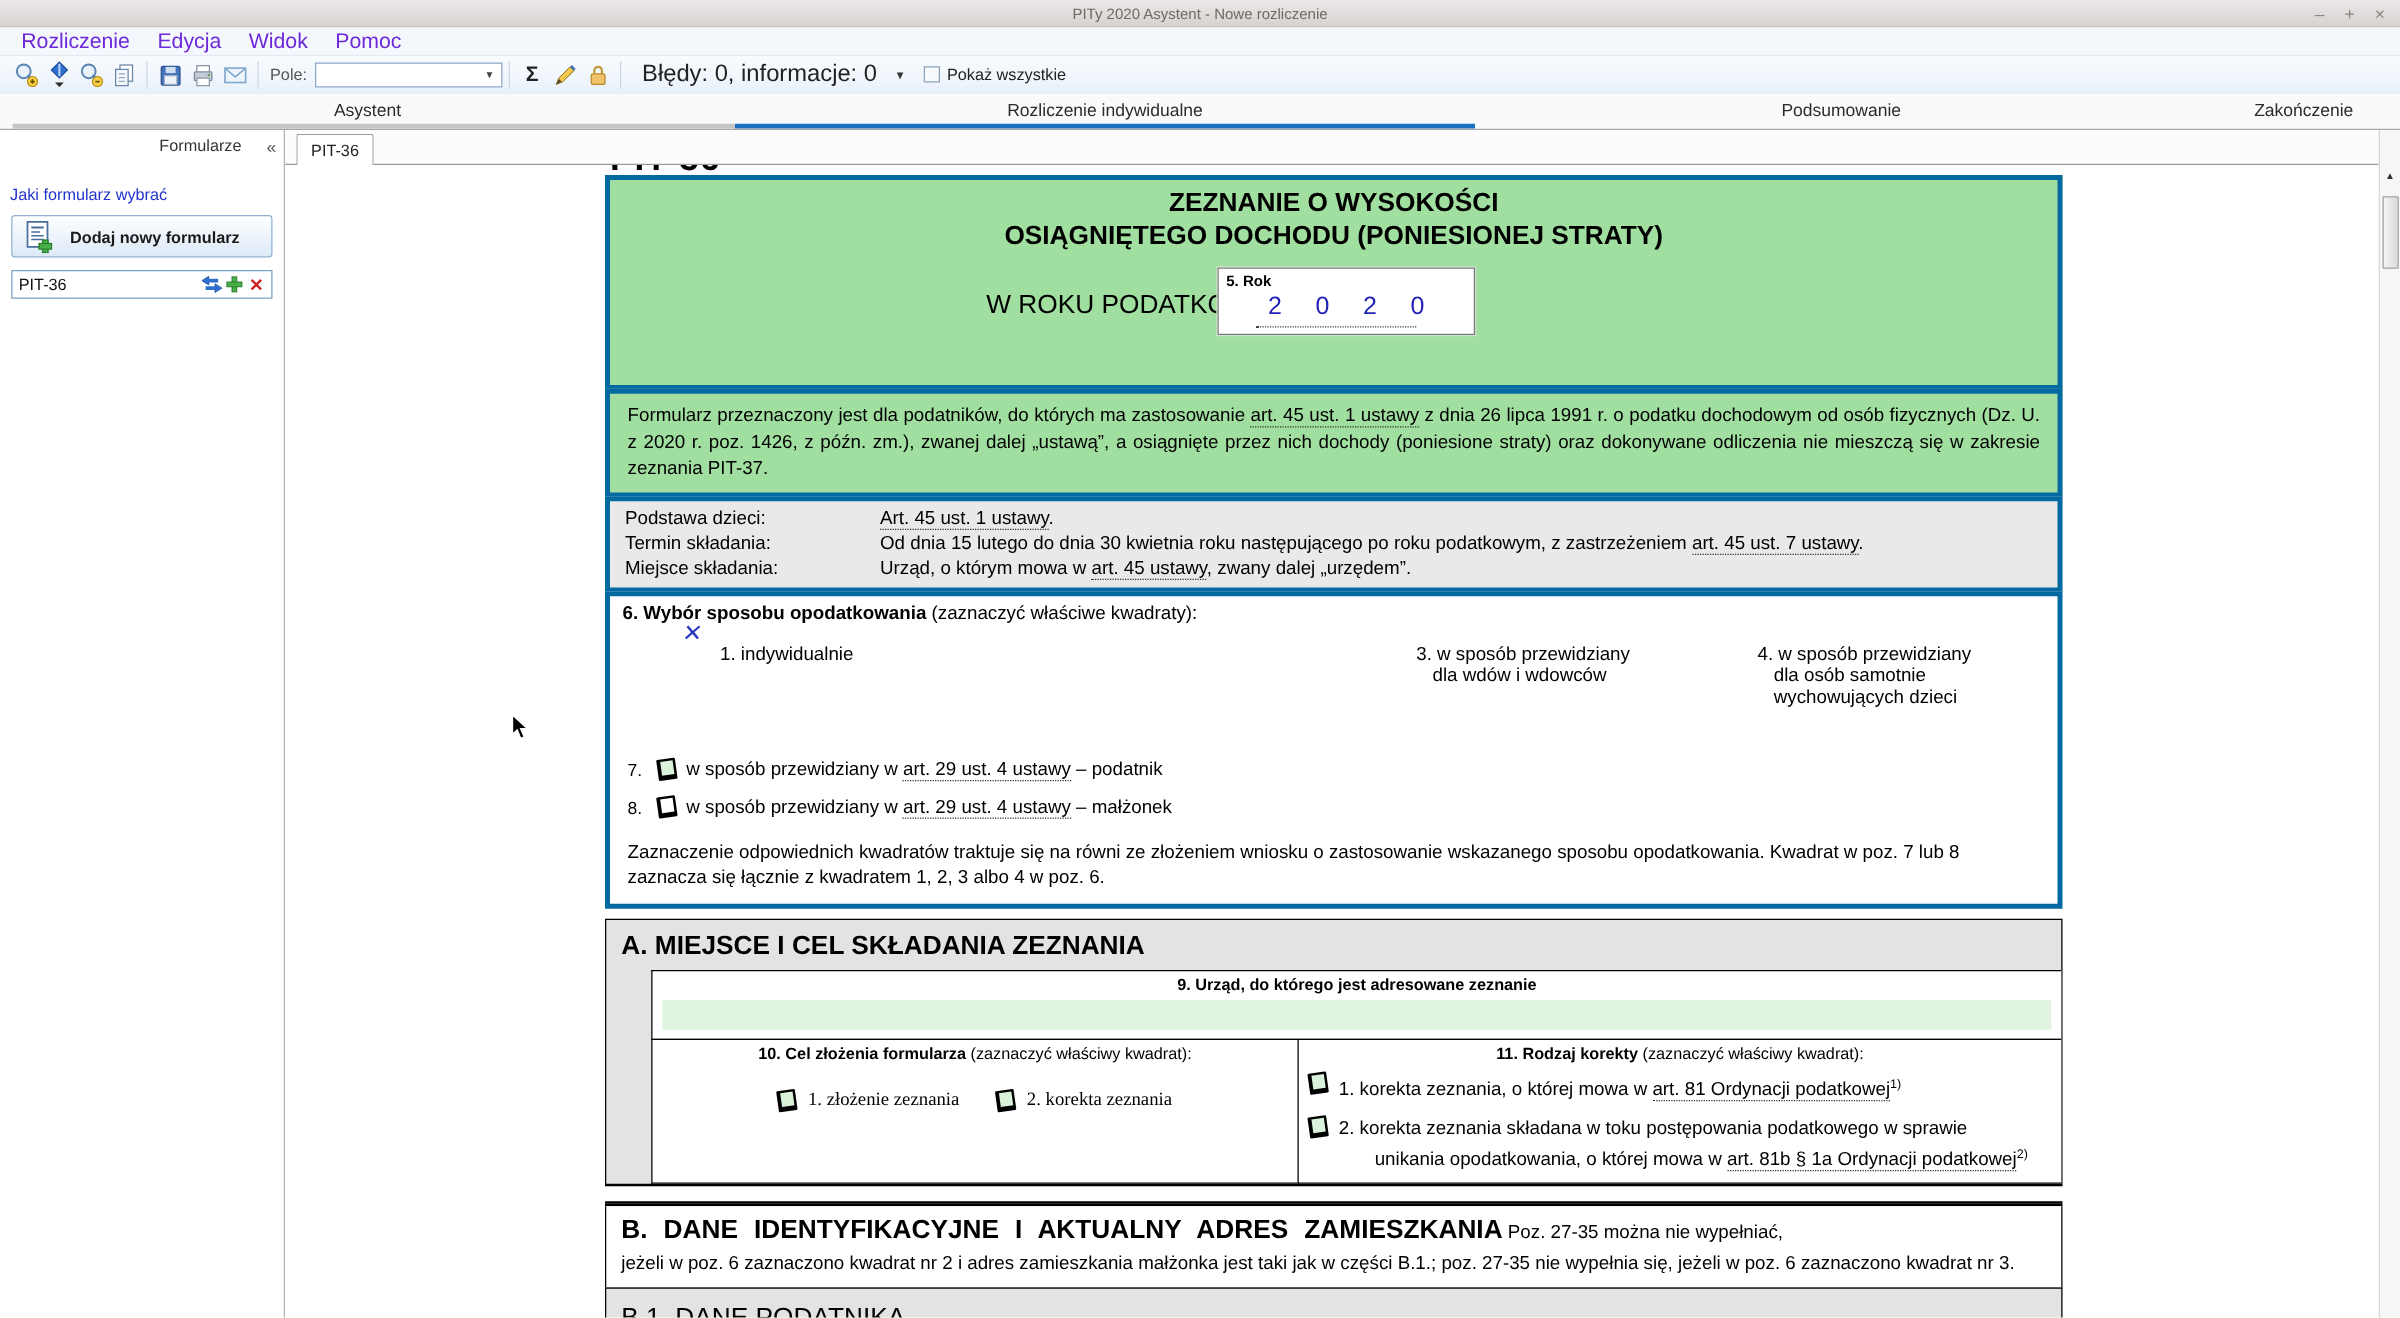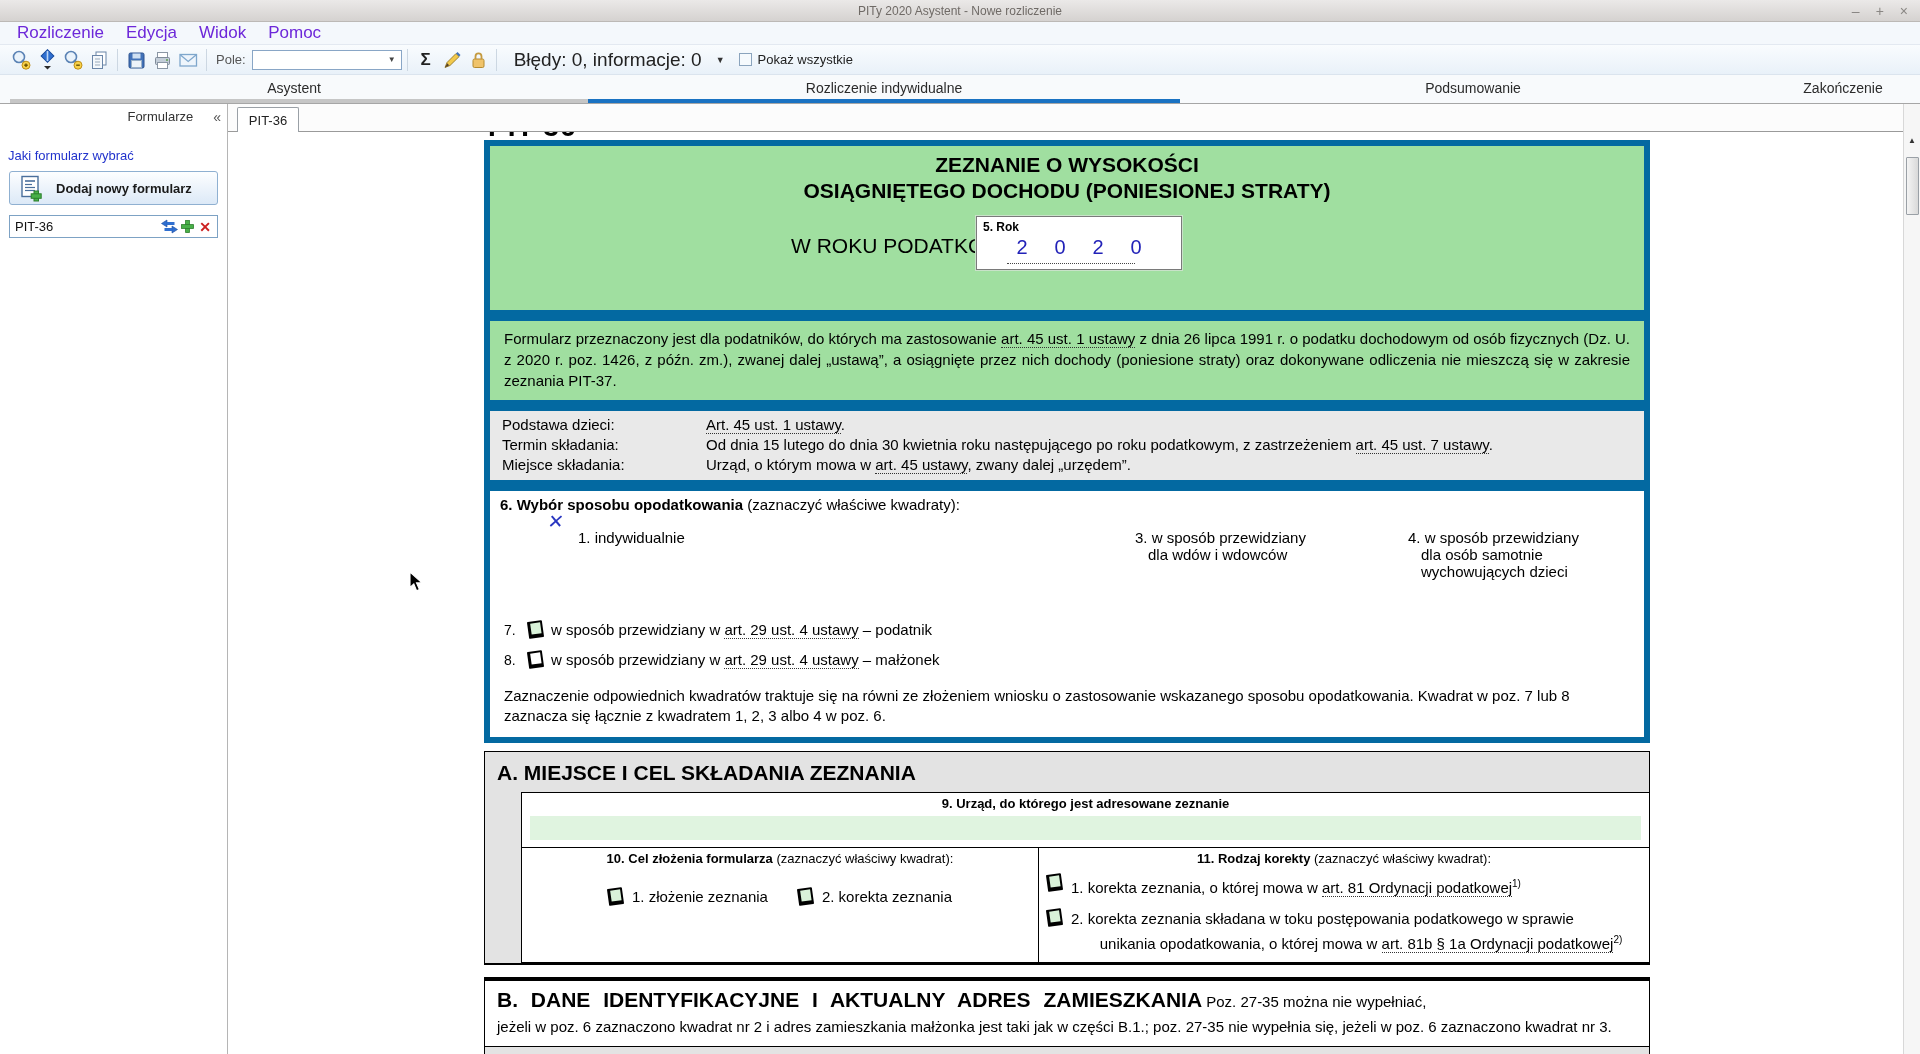--- a/index.html
+++ b/index.html
@@ -65,21 +65,21 @@
   .vscroll { position:absolute; right:0; top:0; width:17px; height:951px; background:#f6f6f6; border-left:1px solid #d8d8d8; }
   .vscroll .up { margin:29px auto 0; width:13px; height:14px; display:flex; align-items:center; justify-content:center;
     font-size:8px; color:#333; }
   .vscroll .thumb { margin:10px auto 0; width:13px; height:58px; border:1px solid #9aa0a6; border-radius:1px;
     background:linear-gradient(to right,#f4f4f4,#d9d9d9); }
 
   
   .page { position:absolute; left:256px; top:0; width:1166px; font-family:"Liberation Sans",sans-serif; color:#000; }
   .clip-strip { height:9px; overflow:hidden; margin-left:4px; }
   .clip-strip .big { font-size:28px; font-weight:bold; transform:translateY(-21px); display:inline-block; letter-spacing:1px; }
-  .blk { border:6px solid #0369a1; margin-top:-1px; }
+  .blk { border:4px solid #0369a1; margin-top:-1px; }
   .green { background:#a0dfa0; }
   .ttl { text-align:center; font-size:21px; font-weight:bold; line-height:26px; }
   .year-row { position:relative; height:106px; }
   .year-caption { position:absolute; left:273px; top:30px; font-size:21px; font-weight:normal;margin-left:28px; }
   .year-box { position:absolute; left:486px; top:12px; width:206px; height:54px; background:#fff;
     border:1px solid #7a7a7a; box-shadow:0 0 0 1px #c9e2c9; }
   .year-box .rok { font-size:12px; font-weight:bold; padding:3px 0 0 6px; }
   .digits { display:flex; justify-content:center; gap:24px; margin-top:2px; }
   .digits span { color:#2222b8; font-size:20px; width:14px; text-align:center; }
   .dotline { position:absolute; left:30px; right:46px; bottom:5px; border-bottom:1px dotted #444; }
@@ -109,21 +109,21 @@
   .secA { background:#e3e3e3; margin-top:8px; border:1px solid #000; border-bottom-width:2px; }
   .sec-head { padding:9px 12px 7px; font-size:21px; font-weight:bold; }
   .inner { margin-left:36px;text-align:center; }
   .ibox { border:1px solid #000; border-right:none; background:#fff; }
   .flab { font-size:13px; font-weight:bold; padding:3px 8px 0; }
   .fnorm { font-weight:normal; }
   .green-input { margin:5px 8px 7px; height:24px; background:#e0f4e0; }
   .boxrow { display:flex; margin-top:-1px; }
   .box10 { width:517px; border:1px solid #000; border-right:none; background:#fff; }
   .box11 { flex:1; border:1px solid #000; border-right:none; border-left:1px solid #000; background:#fff; padding-bottom:10px; }
-  .box10 .optline { display:flex; justify-content:center; gap:30px; margin:22px 0 30px; font-size:15px; }
+  .box10 .optline { display:flex; justify-content:center; gap:30px; margin:22px 0 30px; font-size:15px;font-family:Liberation Serif, serif; }
   .cbpair { display:flex; align-items:center; gap:9px; }
   .b11row { display:flex; align-items:flex-start; gap:9px; padding-left:8px; margin-top:8px; font-size:15px; line-height:19px; }
   .b11cont { padding-left:34px; margin-top:6px; font-size:15px; }
   sup { font-size:10px; }
 
   .divB { margin-top:12px; border-top:2px solid #000; height:3px; border-bottom:2px solid #000; }
   .secB { background:#fff; border:1px solid #000; border-top:none; margin-top:0; padding:7px 12px 9px; }
   .secB .t { font-size:21px; font-weight:bold; word-spacing:7px; }
   .secB .n1 { font-size:15px; }
   .secB .n2 { font-size:15px; margin-top:5px; line-height:1.35; }

